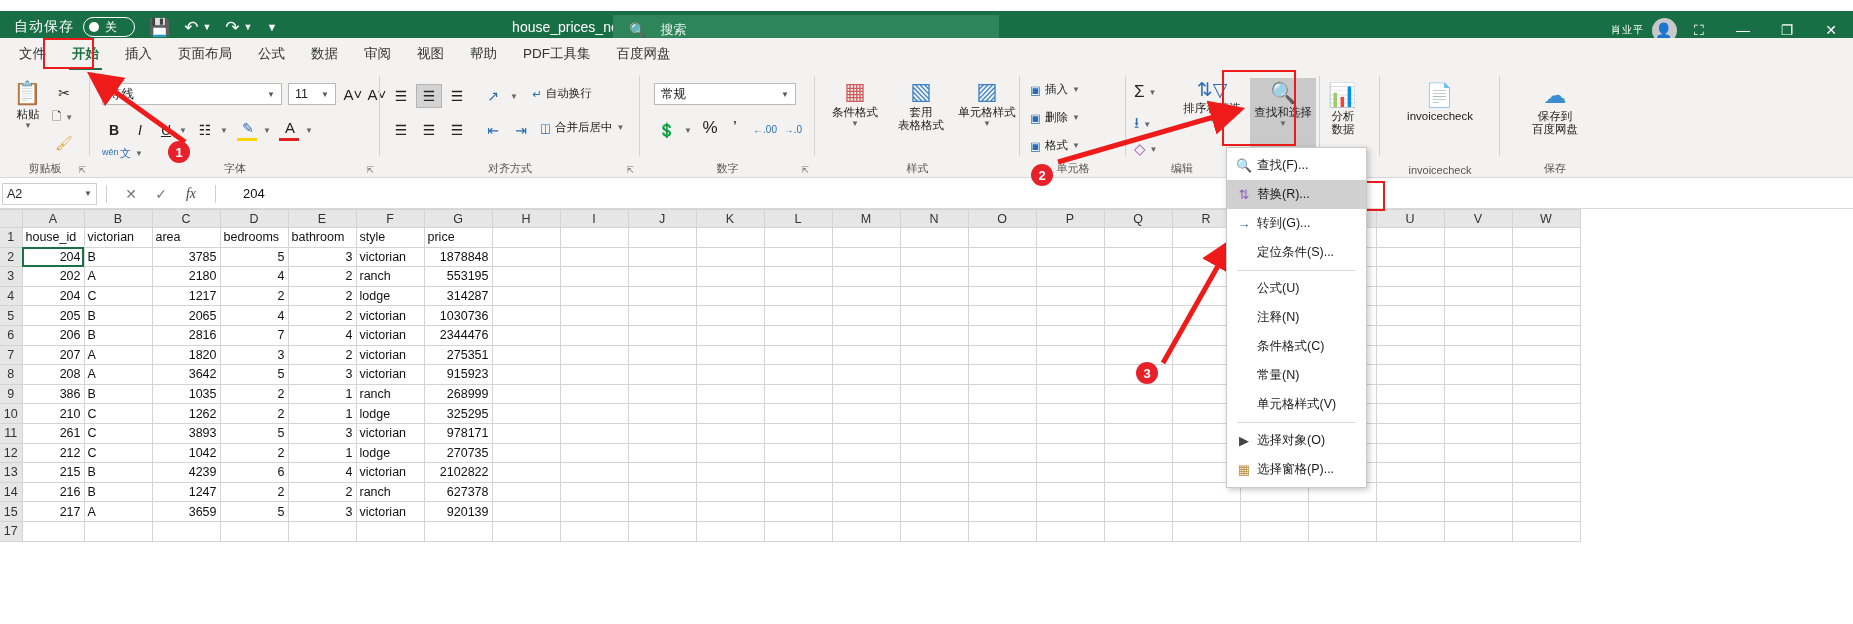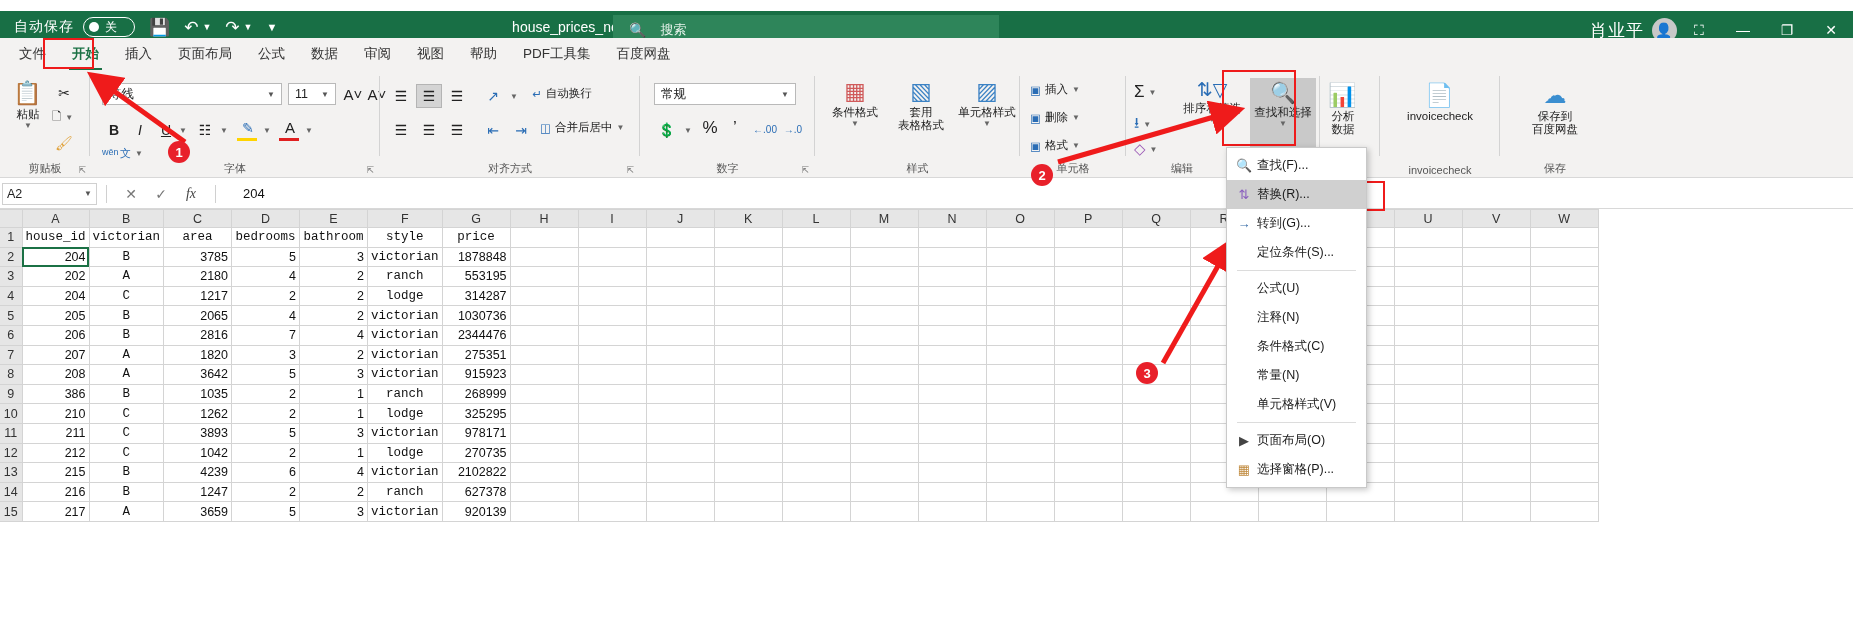--- a/index.html
+++ b/index.html
@@ -42,21 +42,21 @@
   .tb-search {
     position: absolute; left: 613px; top: 4px; width: 386px; height: 29px;
     background: #2e855a; display: flex; align-items: center;
   }
   .tb-search .mag { margin-left: 16px; color: #dff0e6; font-size: 14px; }
   .tb-search .ph { margin-left: 14px; color: #eaf5ee; font-size: 13px; }
   .tb-right {
     position: absolute; right: 0; top: 0; height: 38px;
     display: flex; align-items: center;
   }
-  .tb-user { color: #fff; font-size: 17px; letter-spacing: 1px; }
+  .tb-user { color: #fff; font-size: 10px; letter-spacing: 1px; }
   .tb-avatar {
     width: 25px; height: 25px; border-radius: 50%; background: #c8c8c8;
     margin-left: 8px; display: flex; align-items: center; justify-content: center;
     color: #5d5d5d; font-size: 14px;
   }
   .tb-wc { color: #fff; font-size: 14px; width: 44px; text-align: center; }
 
   
   .tabbar {
     position: absolute; left: 0; top: 38px; width: 1853px; height: 32px;
@@ -152,21 +152,21 @@
     font-size: 12.5px; color: #111; height: 19.6px; padding: 0 3px;
     overflow: hidden; white-space: nowrap;
   }
   table.grid th {
     background: #e6e6e6; color: #333; text-align: center; font-weight: normal;
     border-top: 1px solid #d4d4d4; height: 18px;
   }
   th.corner { width: 22px; }
   th.rowh { background: #e6e6e6; text-align: center; width: 22px; font-weight: normal; }
   td.num { text-align: right; }
-  td.txt { text-align: center; font-family: Liberation Mono, monospace; }
+  td.txt { text-align: left; }
   .colA { width: 62px; } .colB { width: 68px; } .colC { width: 68px; }
   .colD { width: 68px; } .colE { width: 68px; } .colF { width: 68px; }
   .colG { width: 68px; } .colW { width: 68px; }
   td.selected { outline: 2px solid #1b7145; outline-offset: -2px; }
 
   
   .menu {
     position: absolute; left: 1226px; top: 147px; width: 141px;
     background: #fff; border: 1px solid #c9c9c9;
     box-shadow: 2px 2px 6px rgba(0,0,0,.22); padding: 3px 0; z-index: 40;
@@ -735,21 +735,21 @@
           <td class="colW num"></td>
           <td class="colW num"></td>
           <td class="colW num"></td>
           <td class="colW num"></td>
           <td class="colW num"></td>
           <td class="colW num"></td>
           <td class="colW num"></td>
         </tr>
         <tr>
           <th class="rowh">11</th>
-          <td class="colA num">211</td>
+          <td class="colA num">261</td>
           <td class="colB txt">C</td>
           <td class="colC num">3893</td>
           <td class="colD num">5</td>
           <td class="colE num">3</td>
           <td class="colF txt">victorian</td>
           <td class="colG num">978171</td>
           <td class="colW num"></td>
           <td class="colW num"></td>
           <td class="colW num"></td>
           <td class="colW num"></td>
@@ -863,20 +863,46 @@
           <td class="colW num"></td>
           <td class="colW num"></td>
           <td class="colW num"></td>
           <td class="colW num"></td>
           <td class="colW num"></td>
           <td class="colW num"></td>
           <td class="colW num"></td>
           <td class="colW num"></td>
           <td class="colW num"></td>
         </tr>
+        <tr>
+          <th class="rowh">17</th>
+          <td class="colA num"></td>
+          <td class="colB txt"></td>
+          <td class="colC num"></td>
+          <td class="colD num"></td>
+          <td class="colE num"></td>
+          <td class="colF txt"></td>
+          <td class="colG num"></td>
+          <td class="colW num"></td>
+          <td class="colW num"></td>
+          <td class="colW num"></td>
+          <td class="colW num"></td>
+          <td class="colW num"></td>
+          <td class="colW num"></td>
+          <td class="colW num"></td>
+          <td class="colW num"></td>
+          <td class="colW num"></td>
+          <td class="colW num"></td>
+          <td class="colW num"></td>
+          <td class="colW num"></td>
+          <td class="colW num"></td>
+          <td class="colW num"></td>
+          <td class="colW num"></td>
+          <td class="colW num"></td>
+        </tr>
       </tbody>
   </table>
 </div>
 
 <div class="menu">
   <div class="mi">
     <span class="mic">🔍</span>
     <span>查找(F)...</span>
   </div>
   <div class="mi hl">
@@ -908,21 +934,21 @@
     <span class="mic"></span>
     <span>常量(N)</span>
   </div>
   <div class="mi">
     <span class="mic"></span>
     <span>单元格样式(V)</span>
   </div>
   <div class="msep"></div>
   <div class="mi">
     <span class="mic" style="color:#444">▶</span>
-    <span>页面布局(O)</span>
+    <span>选择对象(O)</span>
   </div>
   <div class="mi">
     <span class="mic" style="color:#c08a3e">▦</span>
     <span>选择窗格(P)...</span>
   </div>
 </div>
 
 <svg class="overlay" viewBox="0 0 1853 624">
   <defs>
     <marker id="ah" markerWidth="7" markerHeight="7" refX="5.5" refY="3.5" orient="auto">

